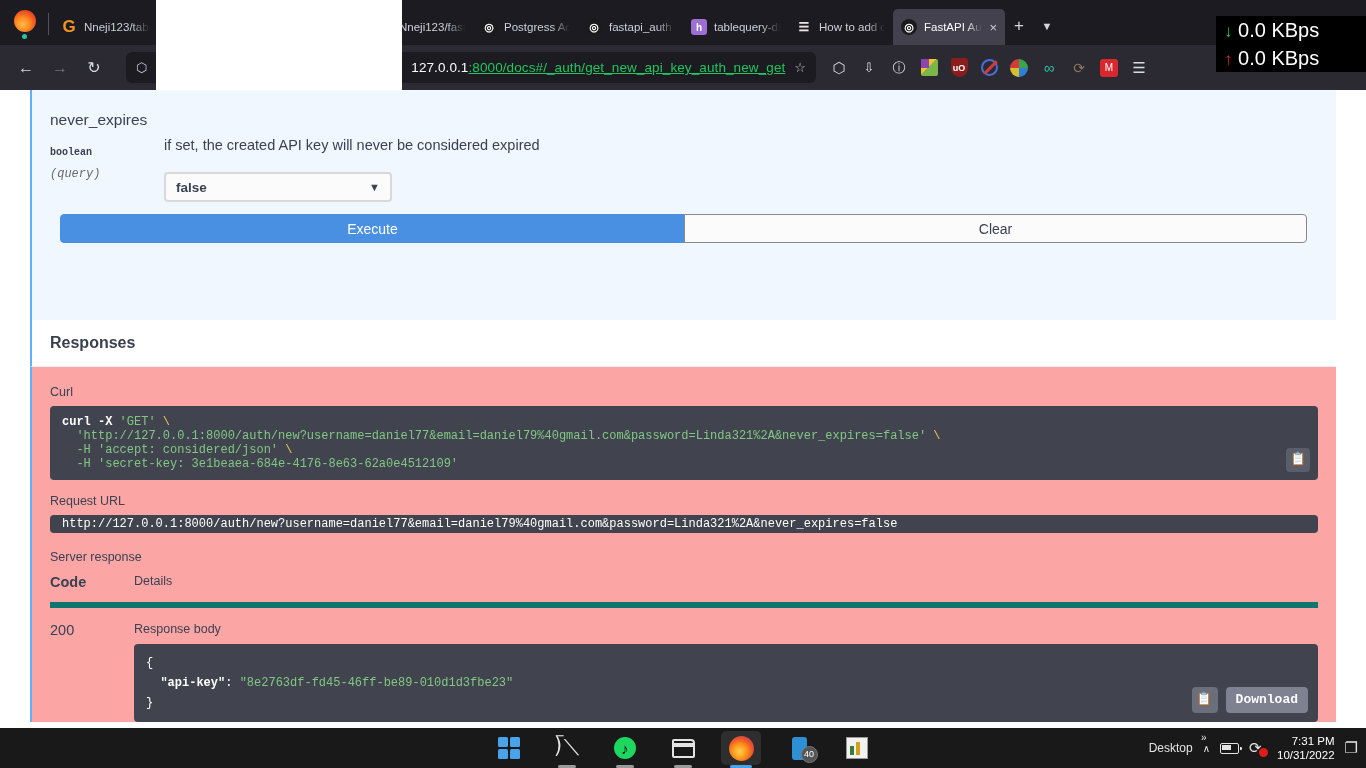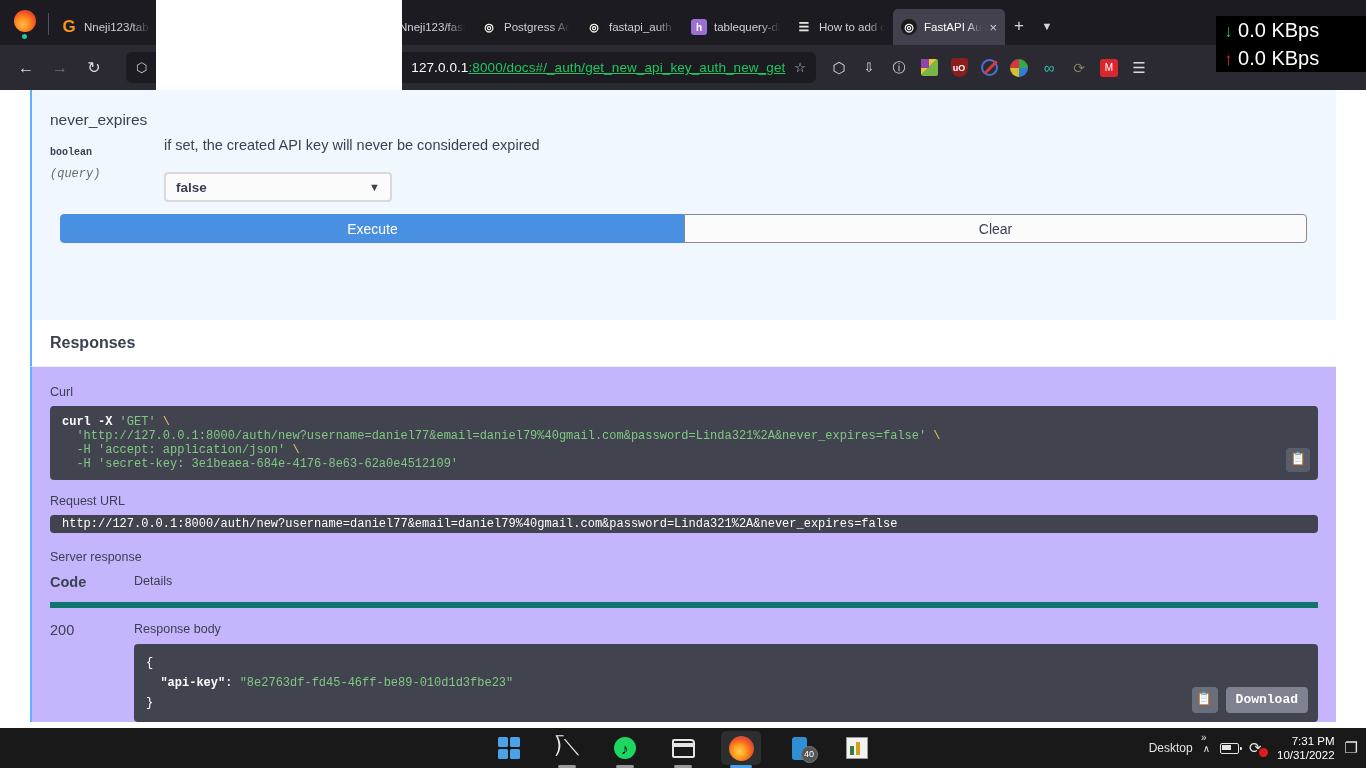--- a/index.html
+++ b/index.html
@@ -179,21 +179,21 @@
     margin-left: -1px;
   }
 
   .responses-head {
     margin: 0 30px; border-left: 2px solid #61affe; background: #fff;
     padding: 14px 0 14px 18px; border-bottom: 1px solid #ebeef2;
   }
   .responses-head h4 { font-size: 16px; color: #3b4151; font-weight: bold; }
 
   .resp-body-wrap {
-    margin: 0 30px; border-left: 2px solid #61affe; background: #c4b5fd;
+    margin: 0 30px; border-left: 2px solid #61affe; background: #fca5a5;
     padding: 18px 18px 0 18px;
   }
   .lbl { font-size: 12.5px; color: #3b4151; margin-bottom: 7px; }
 
   .codeblock {
     background: #41444e; border-radius: 4px; position: relative;
     padding: 9px 12px; font-family: "Liberation Mono", monospace;
     font-size: 12px; line-height: 14px; color: #fff;
     white-space: pre; overflow: hidden;
   }
@@ -434,21 +434,21 @@
 
     <div class="responses-head">
       <h4>Responses</h4>
     </div>
 
     <div class="resp-body-wrap">
 
       <div class="lbl">Curl</div>
       <div class="codeblock"><span class="kw">curl </span><span class="kw">-X</span><span class="gr"> 'GET' </span><span class="yl">\</span>
 <span class="gr">  'http://127.0.0.1:8000/auth/new?username=daniel77&amp;email=daniel79%40gmail.com&amp;password=Linda321%2A&amp;never_expires=false'</span><span class="yl"> \</span>
-<span class="gr">  -H 'accept: application/json'</span><span class="yl"> \</span>
+<span class="gr">  -H 'accept: considered/json'</span><span class="yl"> \</span>
 <span class="gr">  -H 'secret-key: 3e1beaea-684e-4176-8e63-62a0e4512109'</span><div class="copybtn">📋</div></div>
 
       <div class="lbl" style="margin-top:14px">Request URL</div>
       <div class="reqblock">http://127.0.0.1:8000/auth/new?username=daniel77&amp;email=daniel79%40gmail.com&amp;password=Linda321%2A&amp;never_expires=false</div>
 
       <div class="srv-resp">Server response</div>
 
       <div class="resp-table">
         <div class="rt-head">
           <div class="c-code">Code</div>

